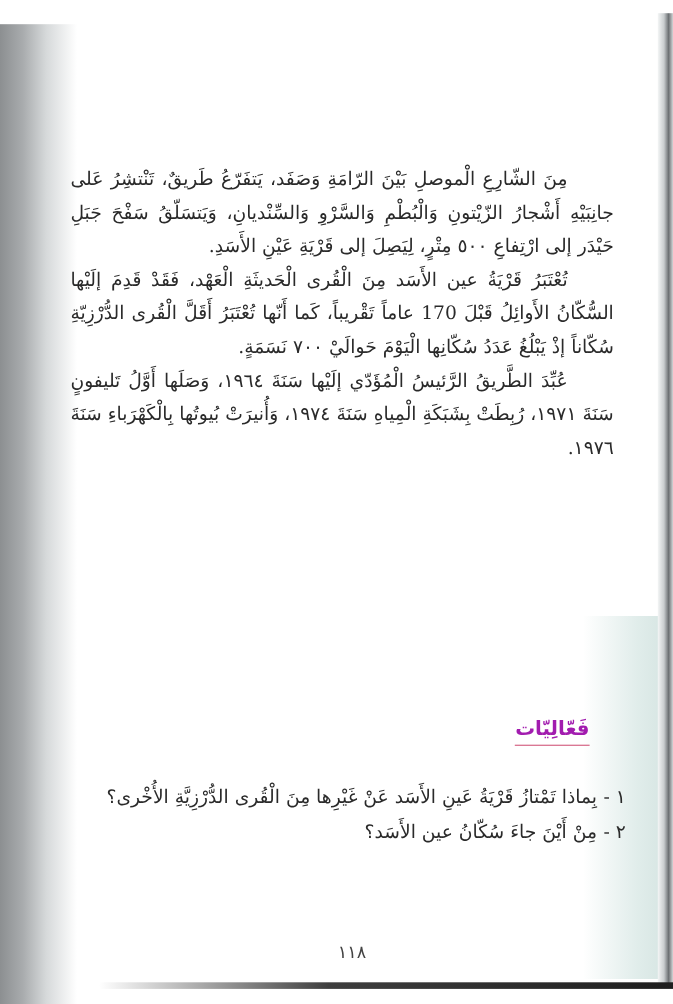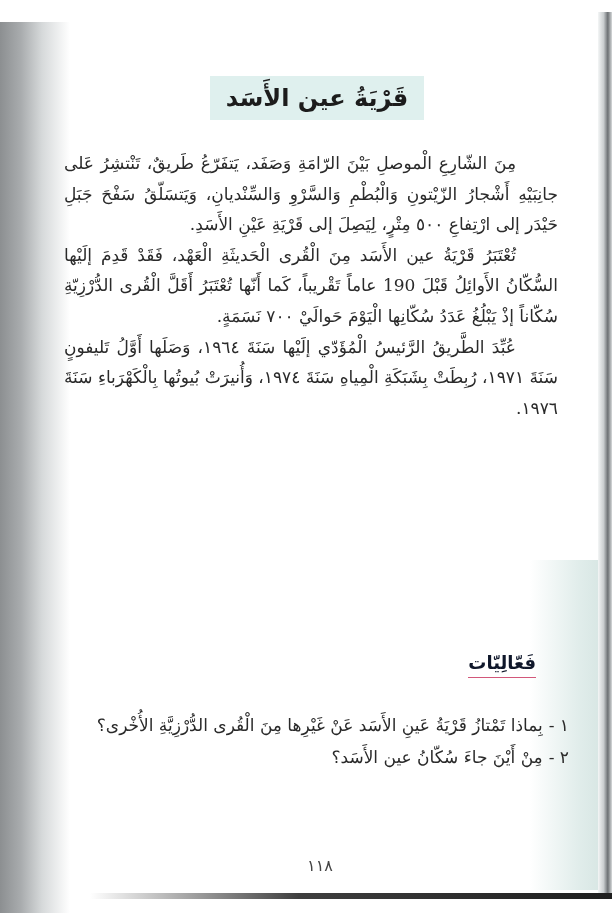--- a/index.html
+++ b/index.html
@@ -80,21 +80,21 @@
       margin: 0 11px 0 0;
       text-indent: 42px;
     }
     .body-text p + p { margin-top: 0; }
     .activities-heading {
       position: absolute;
       right: 40px; top: 652px;
       font-family: "DejaVu Sans", sans-serif;
       font-weight: bold;
       font-size: 18px;
-      color: #0f172a;
+      color: #a21caf;
       padding-bottom: 4px;
       border-bottom: 1.5px solid #d2577a;
     }
     .questions {
       position: absolute;
       left: 0; top: 710px;
       width: 505px;
       font-size: 17px;
       line-height: 30px;
     }
@@ -122,27 +122,24 @@
 </head>
 <body>
 
 <div class="scan">
   <div class="gutter-shadow"></div>
   <div class="right-tint"></div>
   <div class="right-edge"></div>
   <div class="bottom-edge"></div>
 
   <div class="page">
-    <div class="title-box">
-      <h1 class="title">قَرْيَةُ عين الأَسَد</h1>
-    </div>
 
     <div class="body-text">
       <p>مِنَ الشّارِعِ الْموصلِ بَيْنَ الرّامَةِ وَصَفَد، يَتفَرّعُ طَريقٌ، تَنْتشِرُ عَلى جانِبَيْهِ أَشْجارُ الزّيْتونِ وَالْبُطْمِ وَالسَّرْوِ وَالسِّنْديانِ، وَيَتسَلّقُ سَفْحَ جَبَلِ حَيْدَر إلى ارْتِفاعِ ٥٠٠ مِتْرٍ، لِيَصِلَ إلى قَرْيَةِ عَيْنِ الأَسَدِ.</p>
-      <p>تُعْتَبَرُ قَرْيَةُ عين الأَسَد مِنَ الْقُرى الْحَديثَةِ الْعَهْد، فَقَدْ قَدِمَ إلَيْها السُّكّانُ الأَوائِلُ قَبْلَ 190 عاماً تَقْريباً، كَما أَنّها تُعْتَبَرُ أَقَلَّ الْقُرى الدُّرْزِيّةِ سُكّاناً إذْ يَبْلُغُ عَدَدُ سُكّانِها الْيَوْمَ حَوالَيْ ٧٠٠ نَسَمَةٍ.</p>
+      <p>تُعْتَبَرُ قَرْيَةُ عين الأَسَد مِنَ الْقُرى الْحَديثَةِ الْعَهْد، فَقَدْ قَدِمَ إلَيْها السُّكّانُ الأَوائِلُ قَبْلَ 170 عاماً تَقْريباً، كَما أَنّها تُعْتَبَرُ أَقَلَّ الْقُرى الدُّرْزِيّةِ سُكّاناً إذْ يَبْلُغُ عَدَدُ سُكّانِها الْيَوْمَ حَوالَيْ ٧٠٠ نَسَمَةٍ.</p>
       <p>عُبِّدَ الطَّريقُ الرَّئيسُ الْمُؤَدّي إلَيْها سَنَةَ ١٩٦٤، وَصَلَها أَوَّلُ تَليفونٍ سَنَةَ ١٩٧١، رُبِطَتْ بِشَبَكَةِ الْمِياهِ سَنَةَ ١٩٧٤، وَأُنيرَتْ بُيوتُها بِالْكَهْرَباءِ سَنَةَ ١٩٧٦.</p>
     </div>
 
     <div class="activities-heading">فَعّالِيّات</div>
 
     <div class="questions">
       <div class="question">
         <span class="q-num">١ -</span>
         <span class="q-text">بِماذا تَمْتازُ قَرْيَةُ عَينِ الأَسَد عَنْ غَيْرِها مِنَ الْقُرى الدُّرْزِيَّةِ الأُخْرى؟</span>
       </div>

